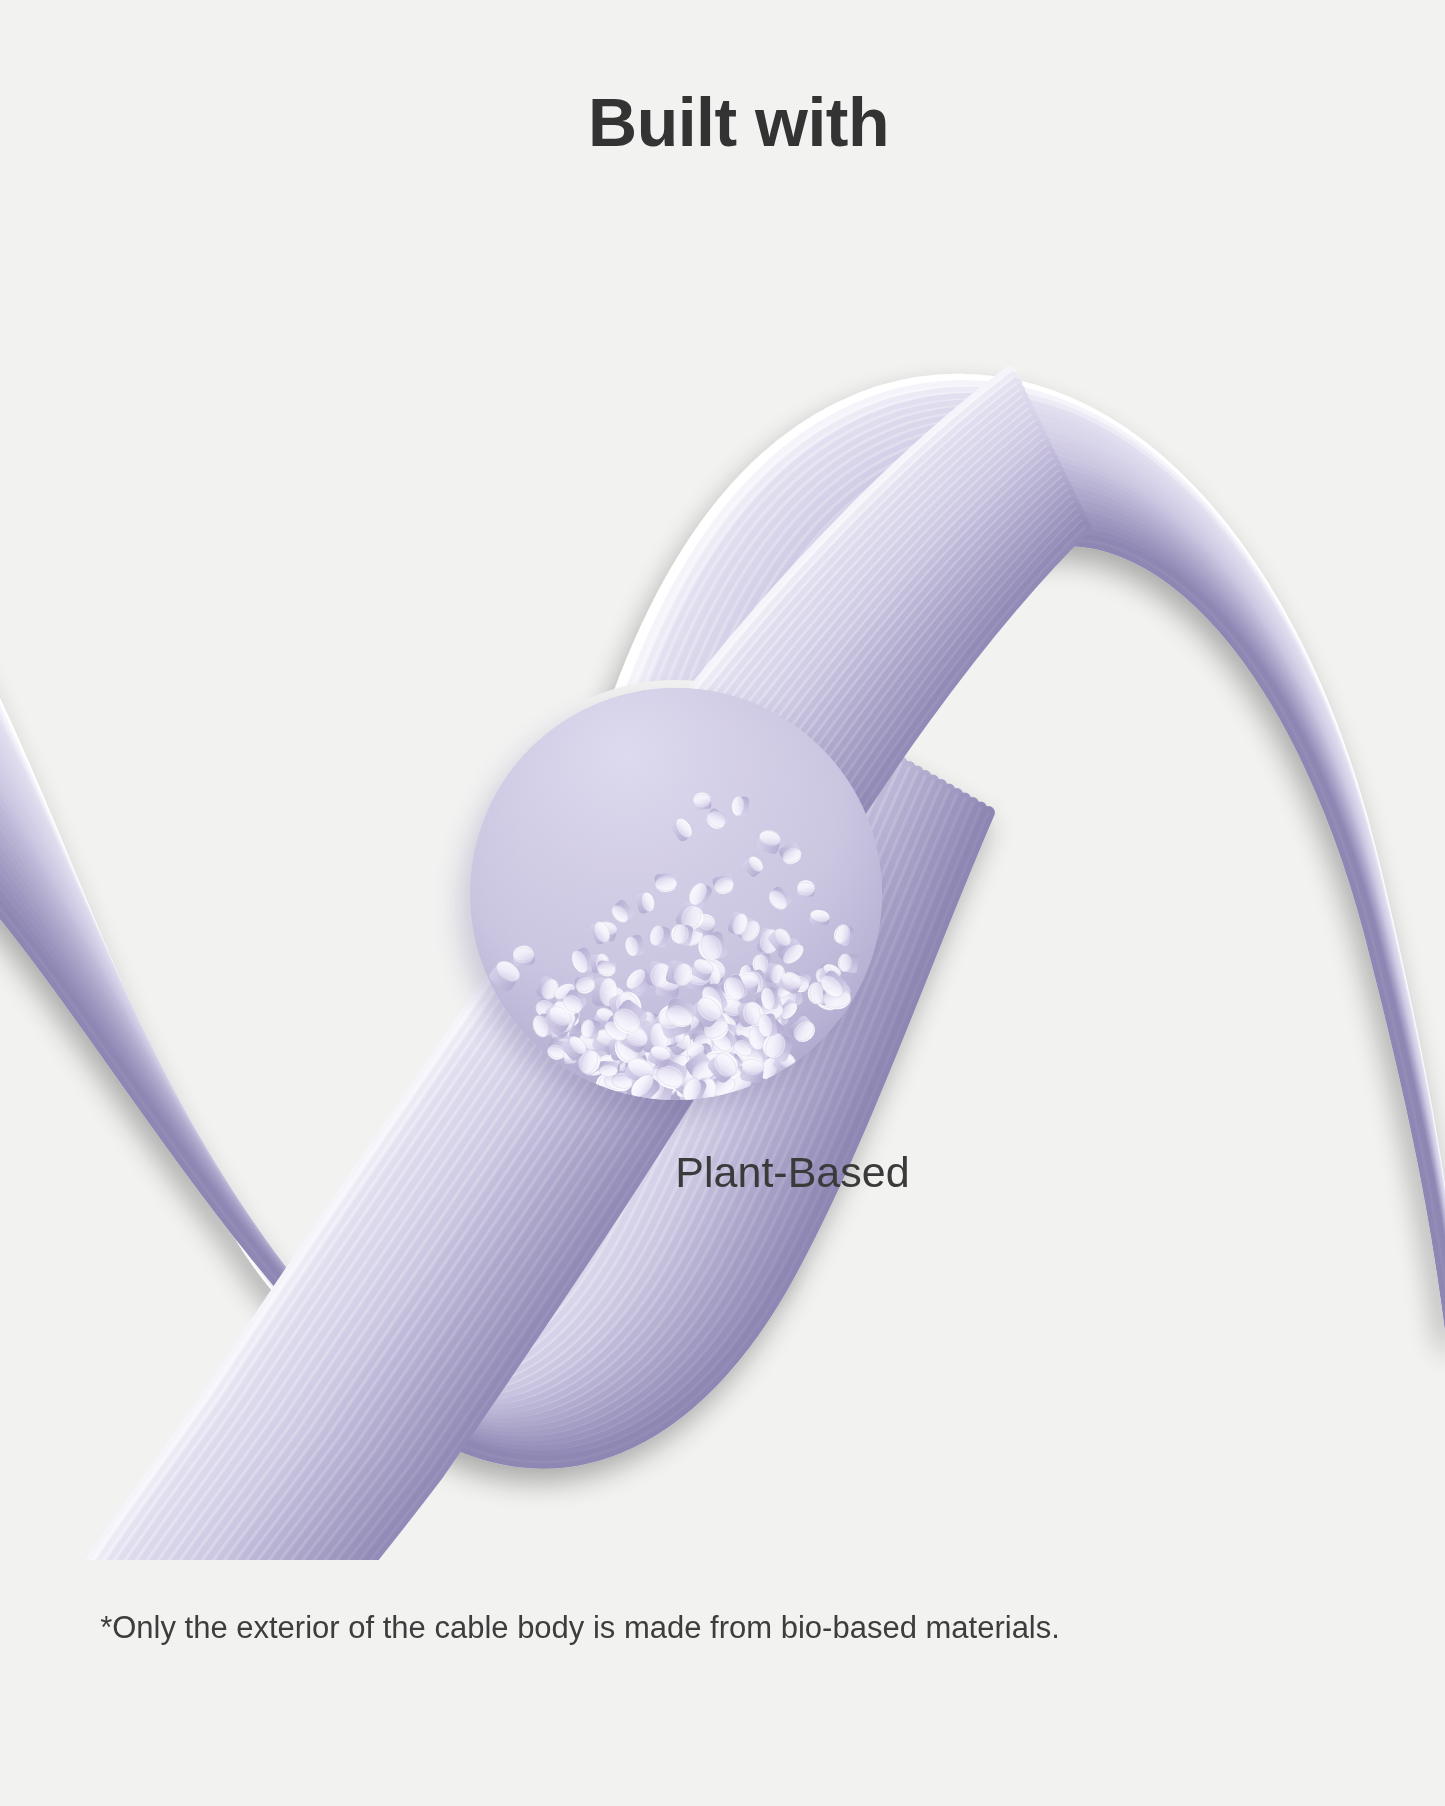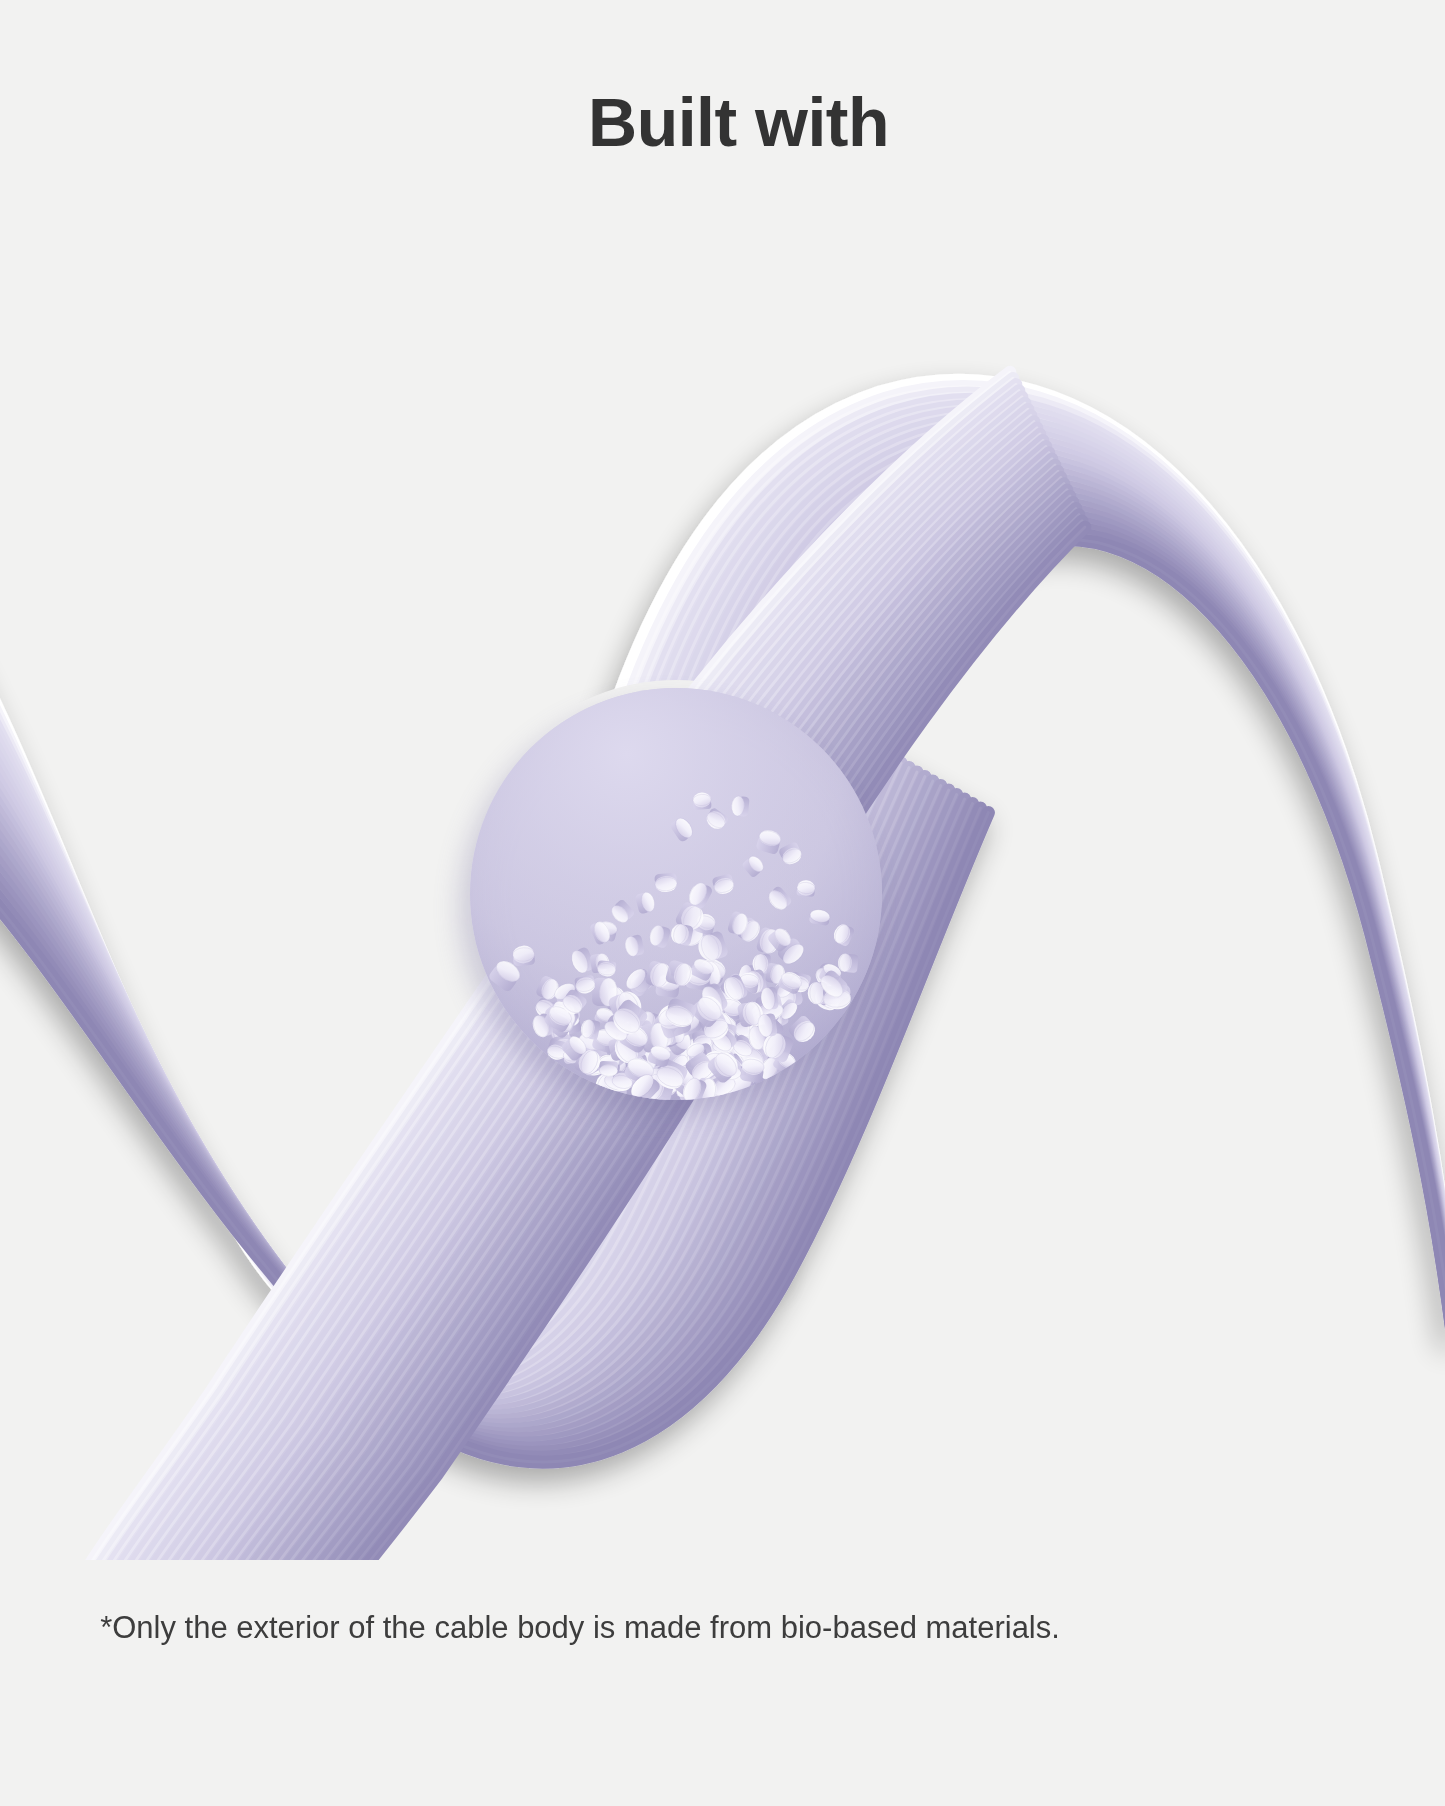--- a/index.html
+++ b/index.html
@@ -1439,20 +1439,21 @@
       </svg>
     </div>
   </div>
 
   <div class="heading">
     <span class="line">Built with</span>
   </div>
 
   <div class="caption">
     <span class="caption-inner">
+      <span class="cline">Plant-Based</span>
     </span>
   </div>
 
   <div class="footnote">
     <span class="fline">*Only the exterior of the cable body is made from bio-based materials.</span>
   </div>
 
 </div>
 
 </body></html>

